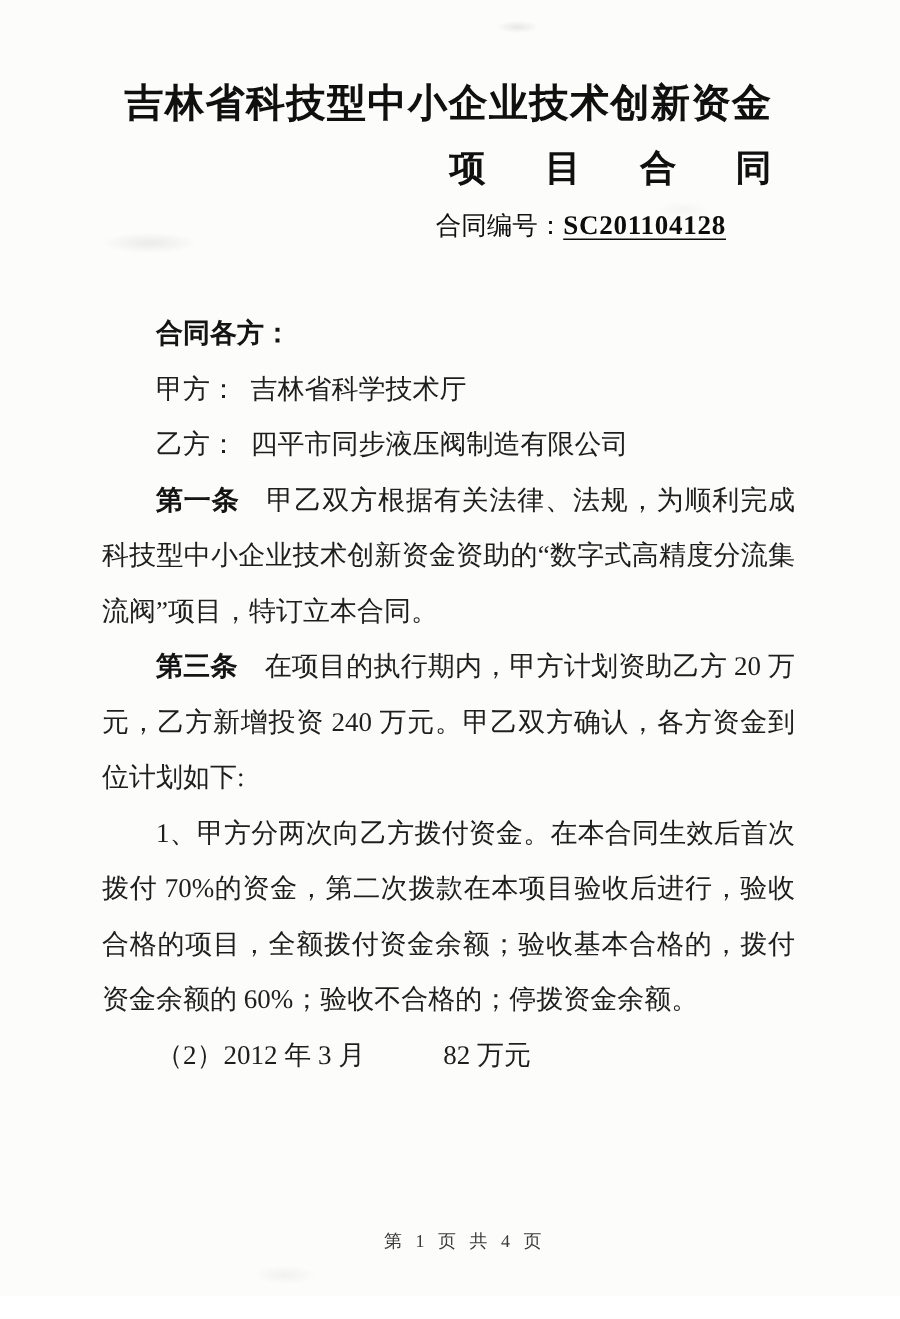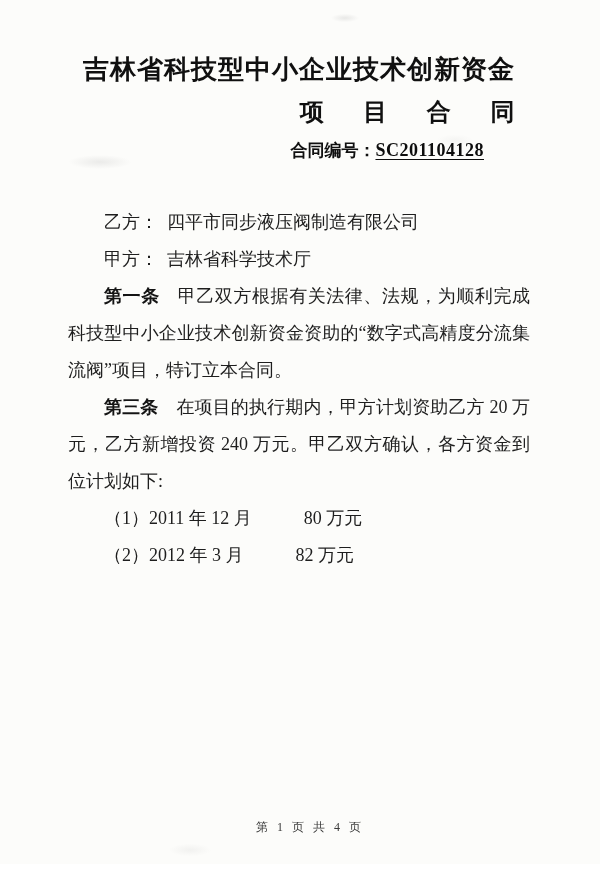--- a/index.html
+++ b/index.html
@@ -45,21 +45,21 @@
   .contract-no {
     margin-top:9px;
     margin-right:46px;
     text-align:right;
     font-size:17px;
     line-height:26px;
     white-space:nowrap;
   }
   .contract-no .label {
     font-family:"DejaVu Sans","Liberation Sans",sans-serif;
-    font-weight:700;
+    font-weight:400;
     color:#101010;
   }
   .contract-no .value {
     font-family:"Liberation Serif","DejaVu Serif",serif;
     font-weight:700;
     font-size:18px;
     letter-spacing:0.5px;
     text-decoration:underline;
     text-underline-offset:3px;
     color:#0d0d0d;
@@ -99,43 +99,42 @@
     <header>
       <h1 class="title-1">吉林省科技型中小企业技术创新资金</h1>
       <h1 class="title-2">项 目 合 同</h1>
       <p class="contract-no">
         <span class="label">合同编号：</span><span class="value">SC201104128</span>
       </p>
     </header>
 
     <main class="body">
 
+      <p class="indent bold">合同各方：</p>
+
+      <p class="indent">
+        <span class="label-inline">甲方：</span><span>吉林省科学技术厅</span>
+      </p>
 
       <p class="indent">
         <span class="label-inline">乙方：</span><span>四平市同步液压阀制造有限公司</span>
-      </p>
-
-      <p class="indent">
-        <span class="label-inline">甲方：</span><span>吉林省科学技术厅</span>
       </p>
 
       <p class="indent">
         <span class="lead">第一条</span><span>甲乙双方根据有关法律、法规，为顺利完成科技型中小企业技术创新资金资助的“数字式高精度分流集流阀”项目，特订立本合同。</span>
       </p>
 
 
       <p class="indent">
         <span class="lead">第三条</span><span>在项目的执行期内，甲方计划资助乙方 20 万元，乙方新增投资 240 万元。甲乙双方确认，各方资金到位计划如下:</span>
       </p>
 
+      <p class="indent">1、甲方分两次向乙方拨付资金。在本合同生效后首次拨付 70%的资金，第二次拨款在本项目验收后进行，验收合格的项目，全额拨付资金余额；验收基本合格的，拨付资金余额的 60%；验收不合格的；停拨资金余额。</p>
 
 
-      <p class="sched-row">
-        <span>（1）2011 年 12 月</span><span class="amt">80 万元</span>
-      </p>
 
       <p class="sched-row">
         <span>（2）2012 年 3 月</span><span class="amt">82 万元</span>
       </p>
 
     </main>
 
     <footer class="footer">
       <span>第 1 页 共 4 页</span>
     </footer>

